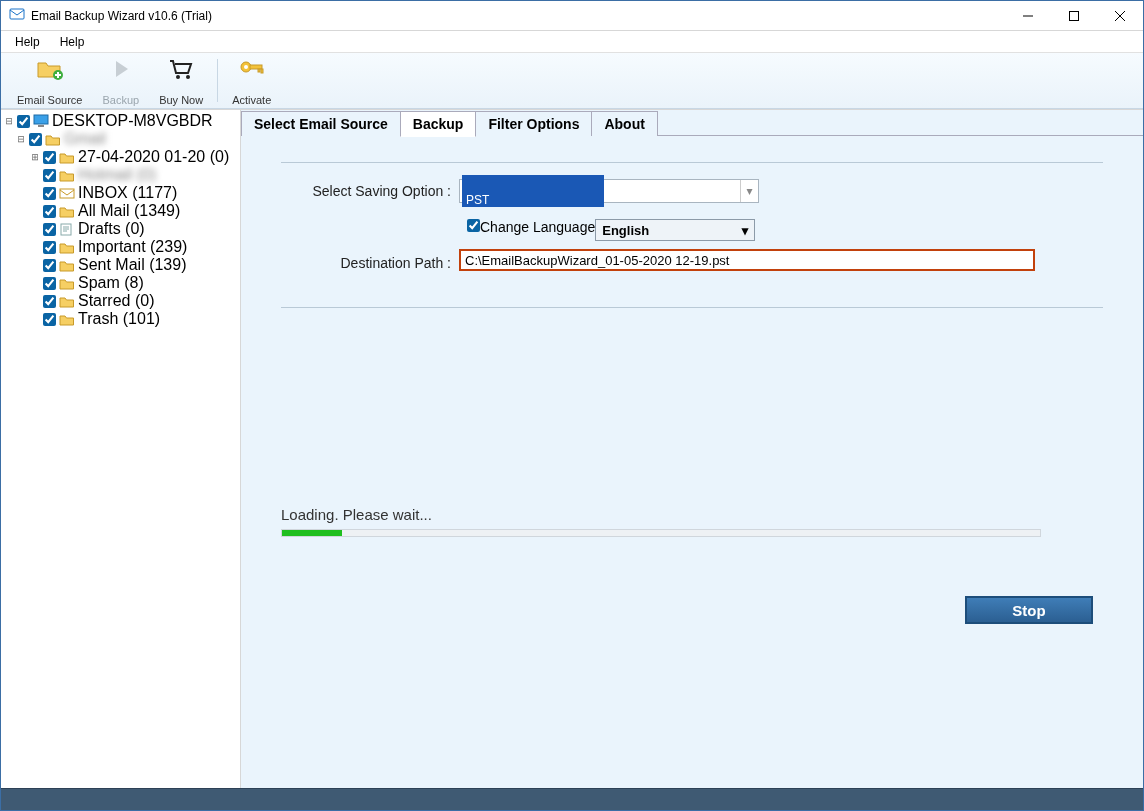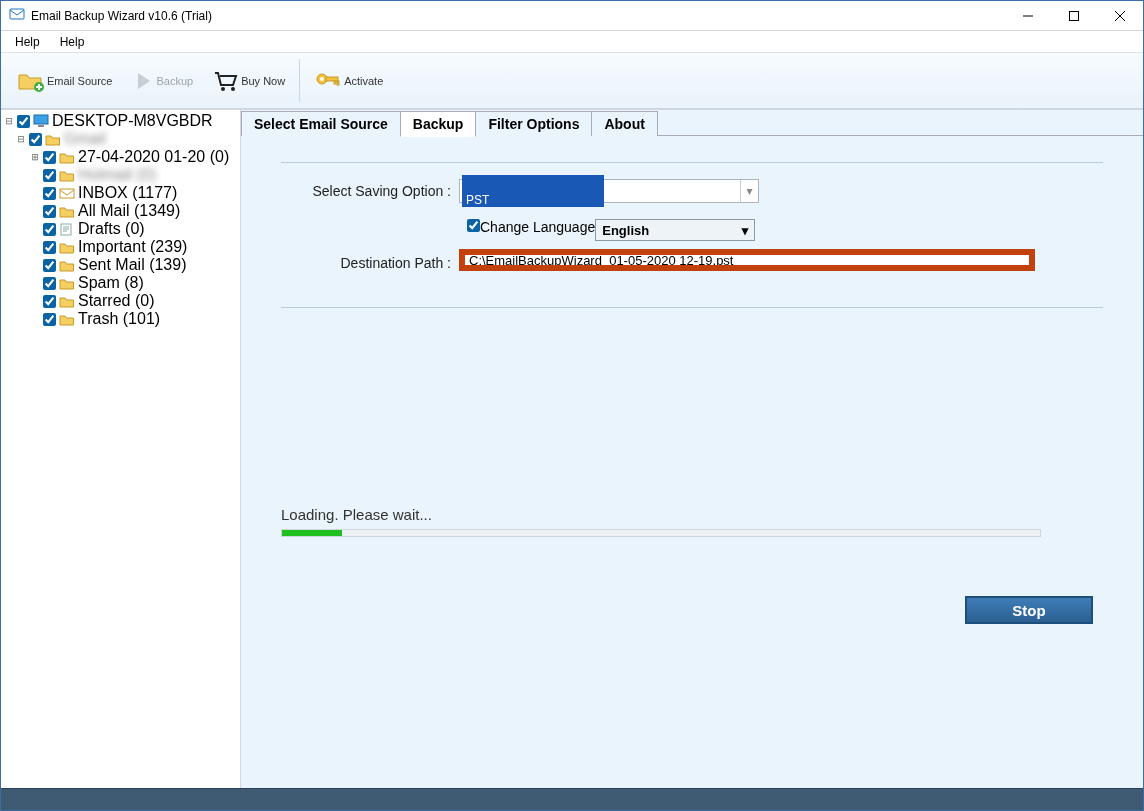--- a/index.html
+++ b/index.html
@@ -11,21 +11,21 @@
   .titlebar .title { flex: 1; font-size: 12px; color: #000; }
   .titlebar .win-controls { display: flex; }
   .titlebar .win-btn { width: 46px; height: 30px; display: flex; align-items: center; justify-content: center; }
   .titlebar .win-btn svg { stroke: #000; }
   
   .menubar { height: 22px; background: #fff; display: flex; align-items: center; padding: 0 4px; gap: 0; border-bottom: 1px solid #e1e1e1; }
   .menubar .menu-item { padding: 2px 10px; }
   
   .toolbar { height: 56px; background: linear-gradient(#f6fbff, #eaf3fa); border-bottom: 1px solid #c8d7e4; display: flex; align-items: stretch; padding: 0 6px; }
   .toolbar .tb-group { display: flex; }
-  .toolbar .tb-btn { display: flex; flex-direction: row; align-items: center; justify-content: center; padding: 2px 10px; gap: 2px; color: #333; }
+  .toolbar .tb-btn { display: flex; flex-direction: column; align-items: center; justify-content: space-between; padding: 2px 10px; gap: 2px; color: #333; }
   .toolbar .tb-btn.disabled { color: #9aa5ad; }
   .toolbar .tb-btn .ico { height: 28px; display: flex; align-items: center; justify-content: center; }
   .toolbar .tb-btn .lbl { font-size: 11px; }
   .toolbar .sep { width: 1px; background: #c8d7e4; margin: 6px 4px; }
   
   .body { flex: 1; display: flex; min-height: 0; border-top: 1px solid #d7d7d7; }
   
   .tree { width: 240px; border-right: 1px solid #d7d7d7; background: #fff; overflow: auto; padding-top: 2px; }
   .tree-row { display: flex; align-items: center; height: 18px; white-space: nowrap; }
   .tree-row .indent { display: inline-block; }
@@ -45,21 +45,21 @@
   .form-label { width: 178px; text-align: right; padding-right: 8px; font-size: 14px; color: #222; }
   .combo { width: 300px; height: 24px; border: 1px solid #a9b5c0; background: #fff; display: flex; align-items: center; position: relative; }
   .combo .combo-text { flex: 1; padding: 16px 4px; background: #1a58b5; color: #fff; height: 18px; line-height: 18px; margin: 2px; display: inline-block; width: 30px; }
   .combo .combo-rest { flex: 1; }
   .combo .combo-arrow { width: 18px; height: 22px; border-left: 1px solid #ccc; display: flex; align-items: center; justify-content: center; color: #888; }
   .lang-row { display: flex; align-items: flex-start; margin: 16px 0 8px 186px; }
   .lang-row input[type=checkbox] { accent-color: #0a64a4; }
   .lang-row .lang-label { font-size: 14px; }
   .lang-select { width: 160px; height: 22px; border: 1px solid #8c9aa8; background: #eef3f8; display: flex; align-items: center; padding: 0 6px; font-weight: bold; justify-content: space-between; font-size: 13px; }
   .dest-row { display: flex; align-items: flex-end; margin: 6px 0; }
-  .dest-input { flex: 1; max-width: 576px; height: 22px; border: 6px solid #c2410c; background: #fff; padding: 0 4px; font-size: 13px; }
+  .dest-input { flex: 1; max-width: 576px; height: 22px; border: 2px solid #c2410c; background: #fff; padding: 0 4px; font-size: 13px; }
   .change-btn { margin: 8px 0 0 auto; width: 128px; height: 26px; background: linear-gradient(#3f7db7, #2b5f92); color: #fff; border: 1px solid #2b5f92; font-size: 14px; display: flex; align-items: center; justify-content: center; position: relative; right: 10px; }
   .loading-section { position: absolute; left: 40px; right: 40px; top: 370px; }
   .loading-label { font-size: 15px; color: #333; margin-bottom: 6px; }
   .progress { width: 760px; height: 8px; background: #eef1f4; border: 1px solid #d0d6dc; position: relative; }
   .progress .bar { position: absolute; left: 0; top: 0; height: 100%; width: 60px; background: #1fbf1f; }
   .stop-btn { position: absolute; right: 50px; top: 460px; width: 128px; height: 28px; background: linear-gradient(#3f7db7, #2b5f92); color: #fff; border: 2px solid #1d4d7a; font-size: 15px; font-weight: bold; display: flex; align-items: center; justify-content: center; }
   
   .statusbar { height: 22px; background: #3f5a73; border-top: 1px solid #2d4156; }
 </style>
 </head>

